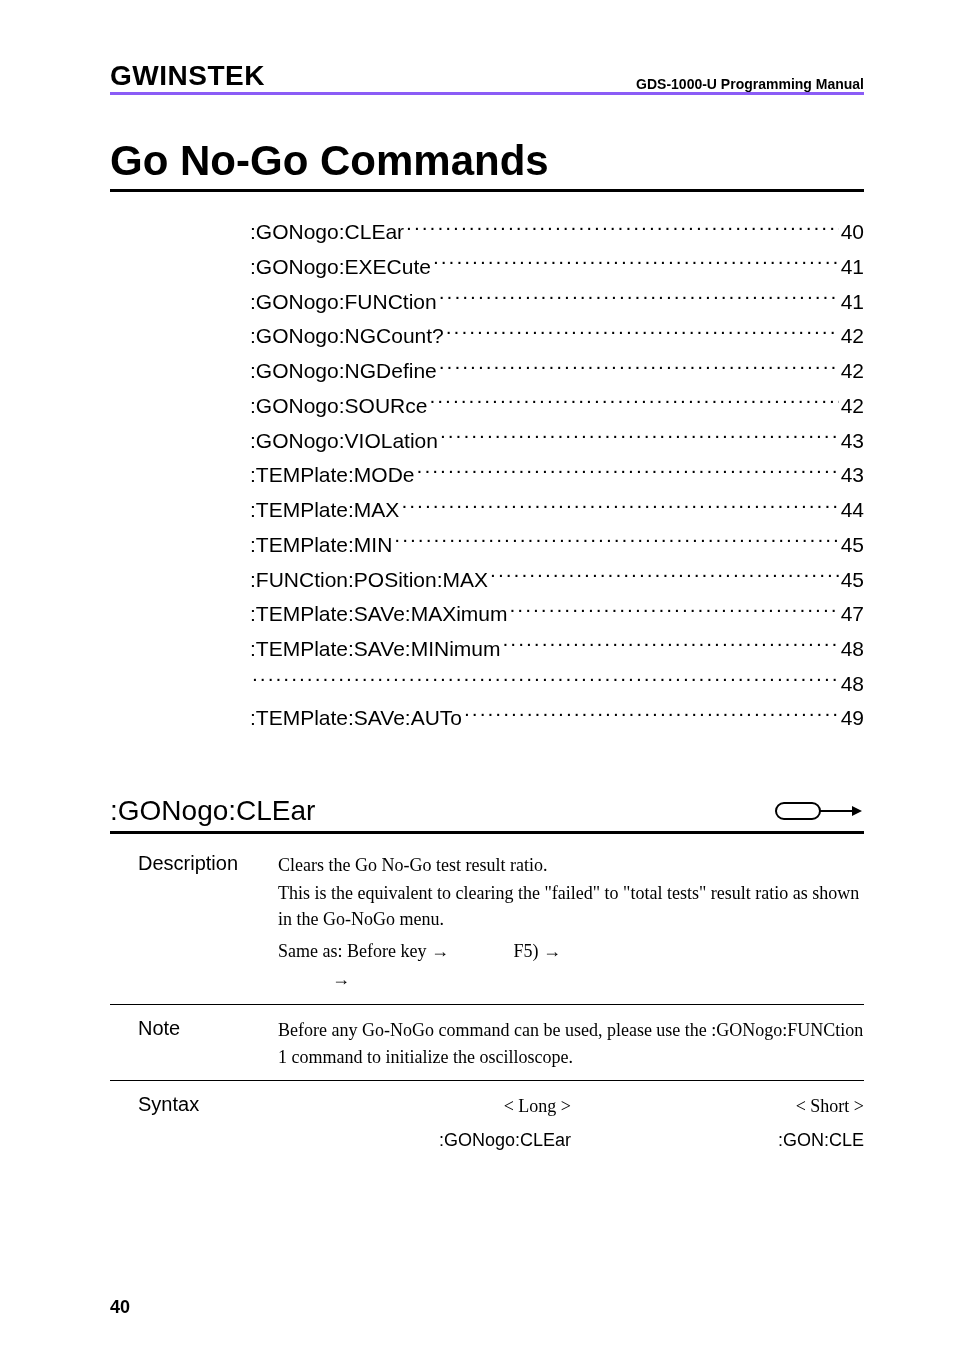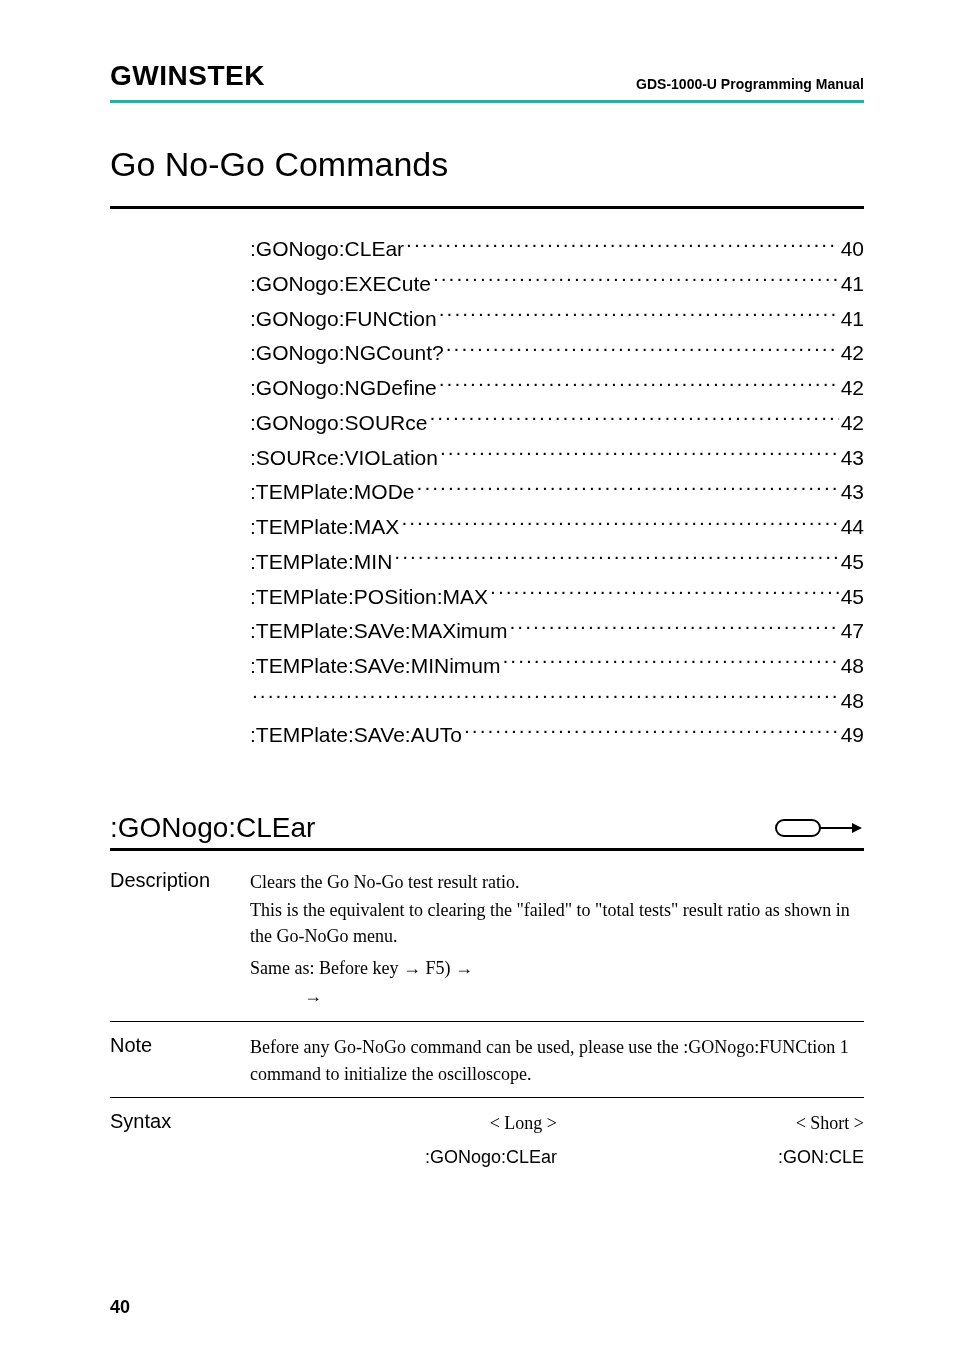--- a/index.html
+++ b/index.html
@@ -12,40 +12,40 @@
     padding: 60px 90px 40px 110px;
     position: relative;
   }
   .sans { font-family: 'Segoe UI', Tahoma, Arial, sans-serif; }
 
   
   .header-row {
     display: flex;
     justify-content: space-between;
     align-items: flex-end;
-    border-bottom: 3px solid #14b8a6;
-    padding-bottom: 8px;
+    border-bottom: 3px solid #8b5cf6;
+    padding-bottom: 0;
   }
   .logo {
     font-family: Arial, sans-serif;
     font-weight: 900;
     font-size: 28px;
     letter-spacing: 0.5px;
   }
   .doc-title {
     font-weight: 700;
     font-size: 14px;
   }
 
   
   .section-title {
-    font-size: 34px;
-    font-weight: 400;
+    font-size: 42px;
+    font-weight: 700;
     margin-top: 42px;
-    margin-bottom: 22px;
+    margin-bottom: 4px;
   }
   .title-rule {
     height: 3px;
     background: #000;
     margin-bottom: 22px;
   }
 
   
   .toc { margin-left: 140px; margin-bottom: 60px; }
   .toc-row {
@@ -86,20 +86,21 @@
   }
   .set-icon svg { display: block; }
   .cmd-rule { height: 3px; background: #000; margin-top: 4px; margin-bottom: 18px; }
 
   
   .block { display: flex; margin-bottom: 10px; }
   .block-label {
     width: 140px;
     flex: 0 0 140px;
     font-size: 20px;
+    margin-left: 28px;
   }
   .block-body {
     flex: 1;
     font-size: 18px;
     line-height: 1.45;
   }
   .block-body p { margin-bottom: 2px; }
   .sep { height: 1px; background: #000; margin: 8px 0 12px 0; }
 
   .syntax-cols { display: flex; }
@@ -110,21 +111,21 @@
     position: absolute;
     bottom: 32px;
     left: 110px;
     font-family: Arial, sans-serif;
     font-weight: 900;
     font-size: 18px;
   }
 
   .arrow { font-family: Arial, sans-serif; }
   .indent-arrow { margin-left: 54px; }
-  .f5 { }
+  .f5 { margin-left: 60px; }
 </style>
 </head>
 <body>
 
 <div class="header-row">
   <div class="logo">
     <span>GWINSTEK</span>
   </div>
   <div class="doc-title sans">GDS-1000-U Programming Manual</div>
 </div>
@@ -157,41 +158,41 @@
       <span class="toc-label">:GONogo:NGDefine</span>
       <span class="toc-leader"></span>
       <span class="toc-page">42</span>
     </div>
     <div class="toc-row">
       <span class="toc-label">:GONogo:SOURce</span>
       <span class="toc-leader"></span>
       <span class="toc-page">42</span>
     </div>
     <div class="toc-row">
-      <span class="toc-label">:SOURce:VIOLation</span>
+      <span class="toc-label">:GONogo:VIOLation</span>
       <span class="toc-leader"></span>
       <span class="toc-page">43</span>
     </div>
     <div class="toc-row">
       <span class="toc-label">:TEMPlate:MODe</span>
       <span class="toc-leader"></span>
       <span class="toc-page">43</span>
     </div>
     <div class="toc-row">
       <span class="toc-label">:TEMPlate:MAX</span>
       <span class="toc-leader"></span>
       <span class="toc-page">44</span>
     </div>
     <div class="toc-row">
       <span class="toc-label">:TEMPlate:MIN</span>
       <span class="toc-leader"></span>
       <span class="toc-page">45</span>
     </div>
     <div class="toc-row">
-      <span class="toc-label">:TEMPlate:POSition:MAX</span>
+      <span class="toc-label">:FUNCtion:POSition:MAX</span>
       <span class="toc-leader"></span>
       <span class="toc-page">45</span>
     </div>
     <div class="toc-row">
       <span class="toc-label">:TEMPlate:SAVe:MAXimum</span>
       <span class="toc-leader"></span>
       <span class="toc-page">47</span>
     </div>
     <div class="toc-row">
       <span class="toc-label">:TEMPlate:SAVe:MINimum</span>

